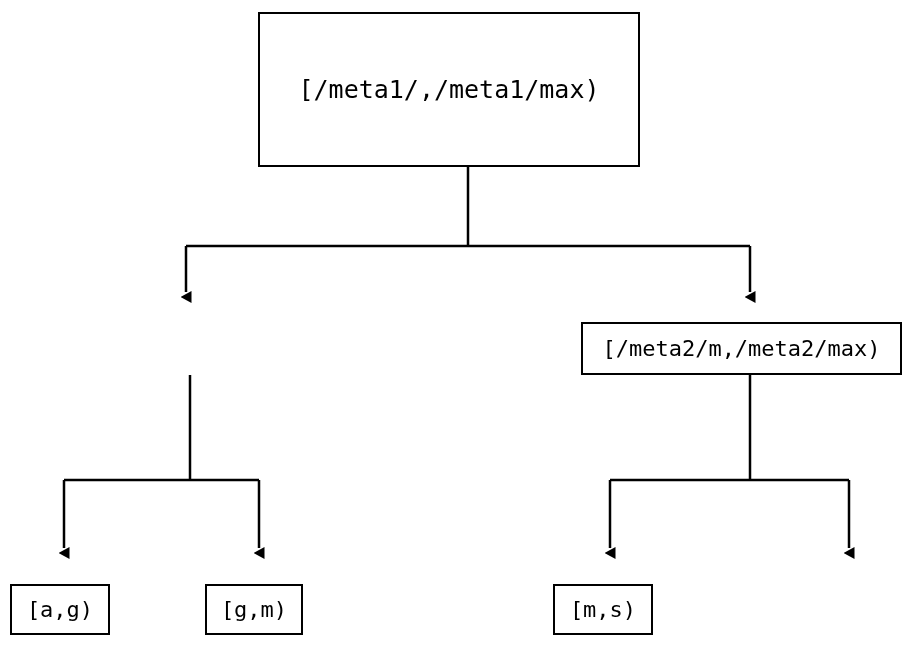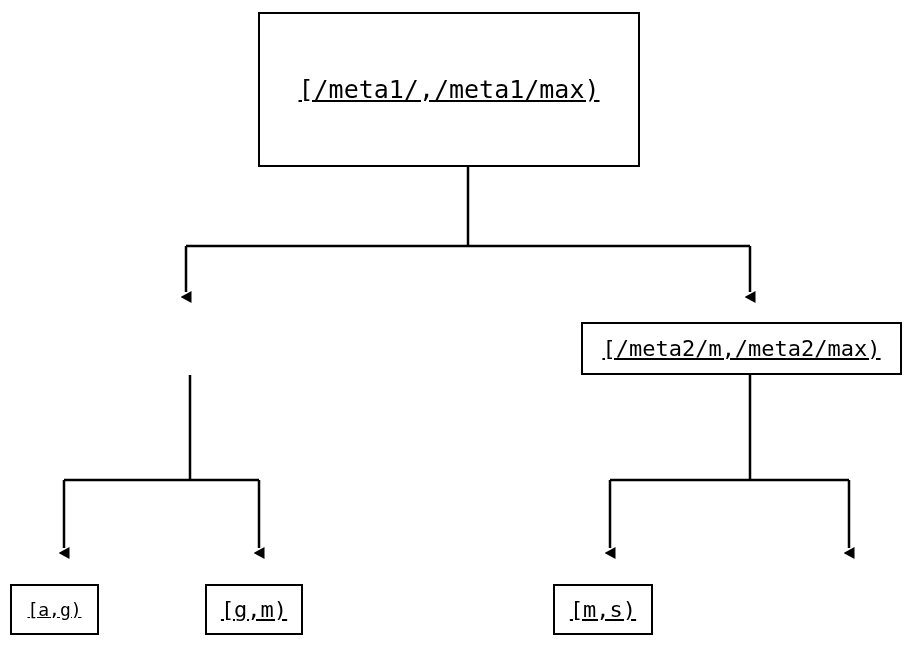--- a/index.html
+++ b/index.html
@@ -33,21 +33,20 @@
     align-items: center;
     justify-content: center;
     color: #000000;
     white-space: pre;
     z-index: 2;
   }
   .node-label {
     display: block;
     line-height: 1;
     letter-spacing: 0px;
-    text-decoration: underline;
   }
   
   #node-root {
     left: 258px;
     top: 12px;
     width: 382px;
     height: 155px;
     font-size: 25px;
   }
   
@@ -63,23 +62,23 @@
     top: 322px;
     width: 321px;
     height: 53px;
     font-size: 22px;
     align-items: center;
   }
   
   #node-leaf-ag {
     left: 10px;
     top: 584px;
-    width: 89px;
+    width: 100px;
     height: 51px;
-    font-size: 18px;
+    font-size: 22px;
   }
   #node-leaf-gm {
     left: 205px;
     top: 584px;
     width: 98px;
     height: 51px;
     font-size: 22px;
   }
   #node-leaf-ms {
     left: 553px;

